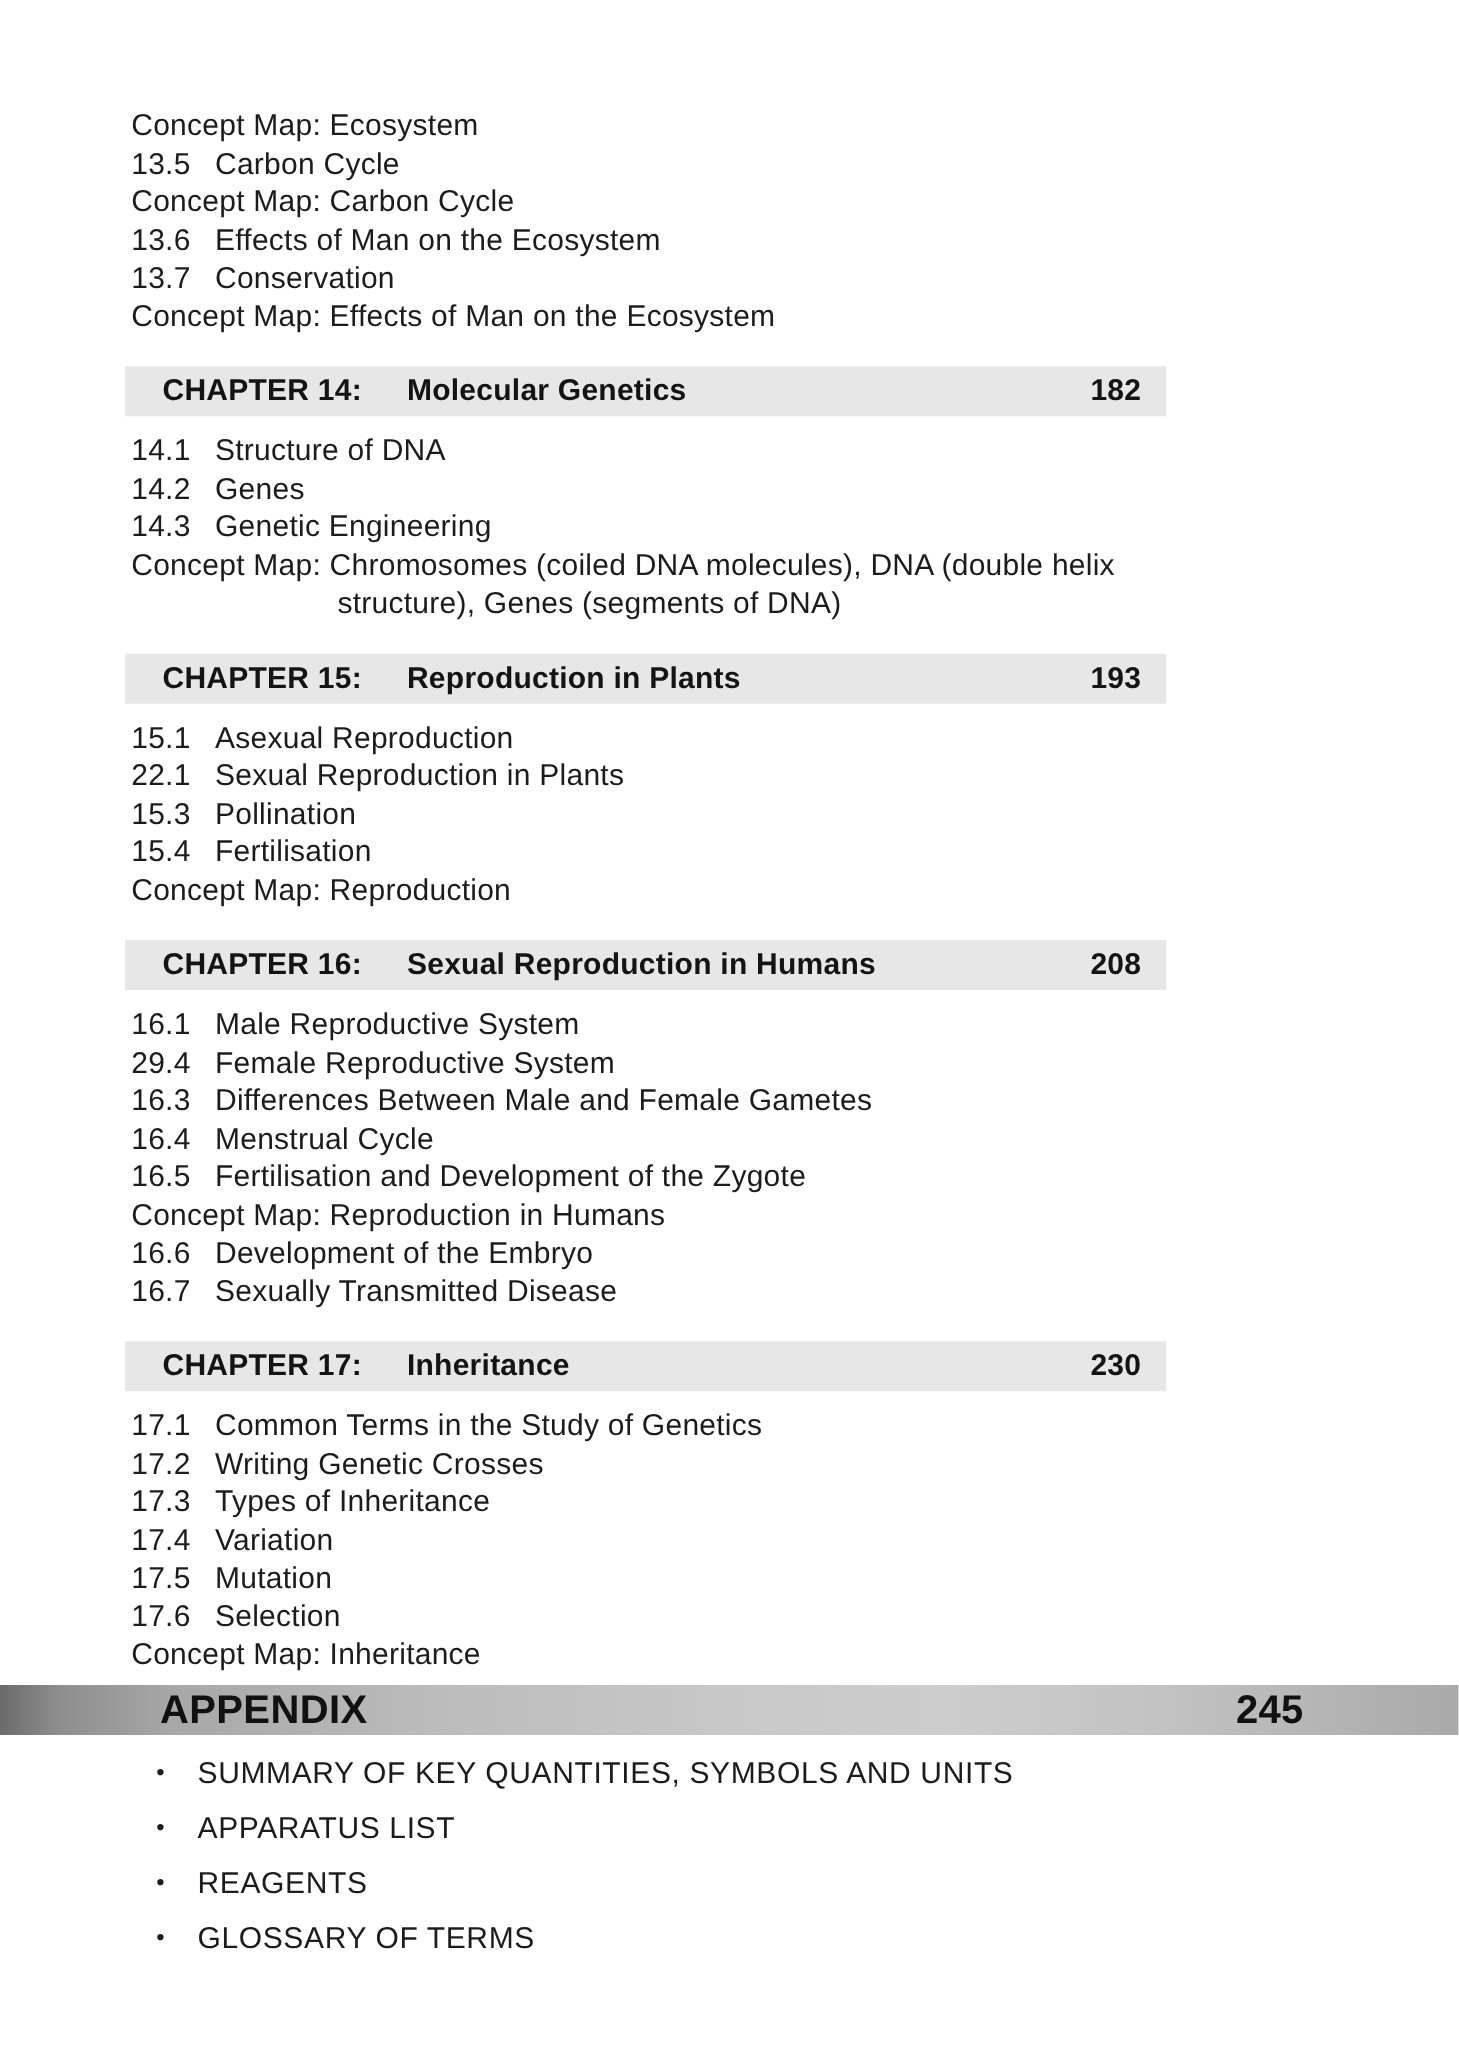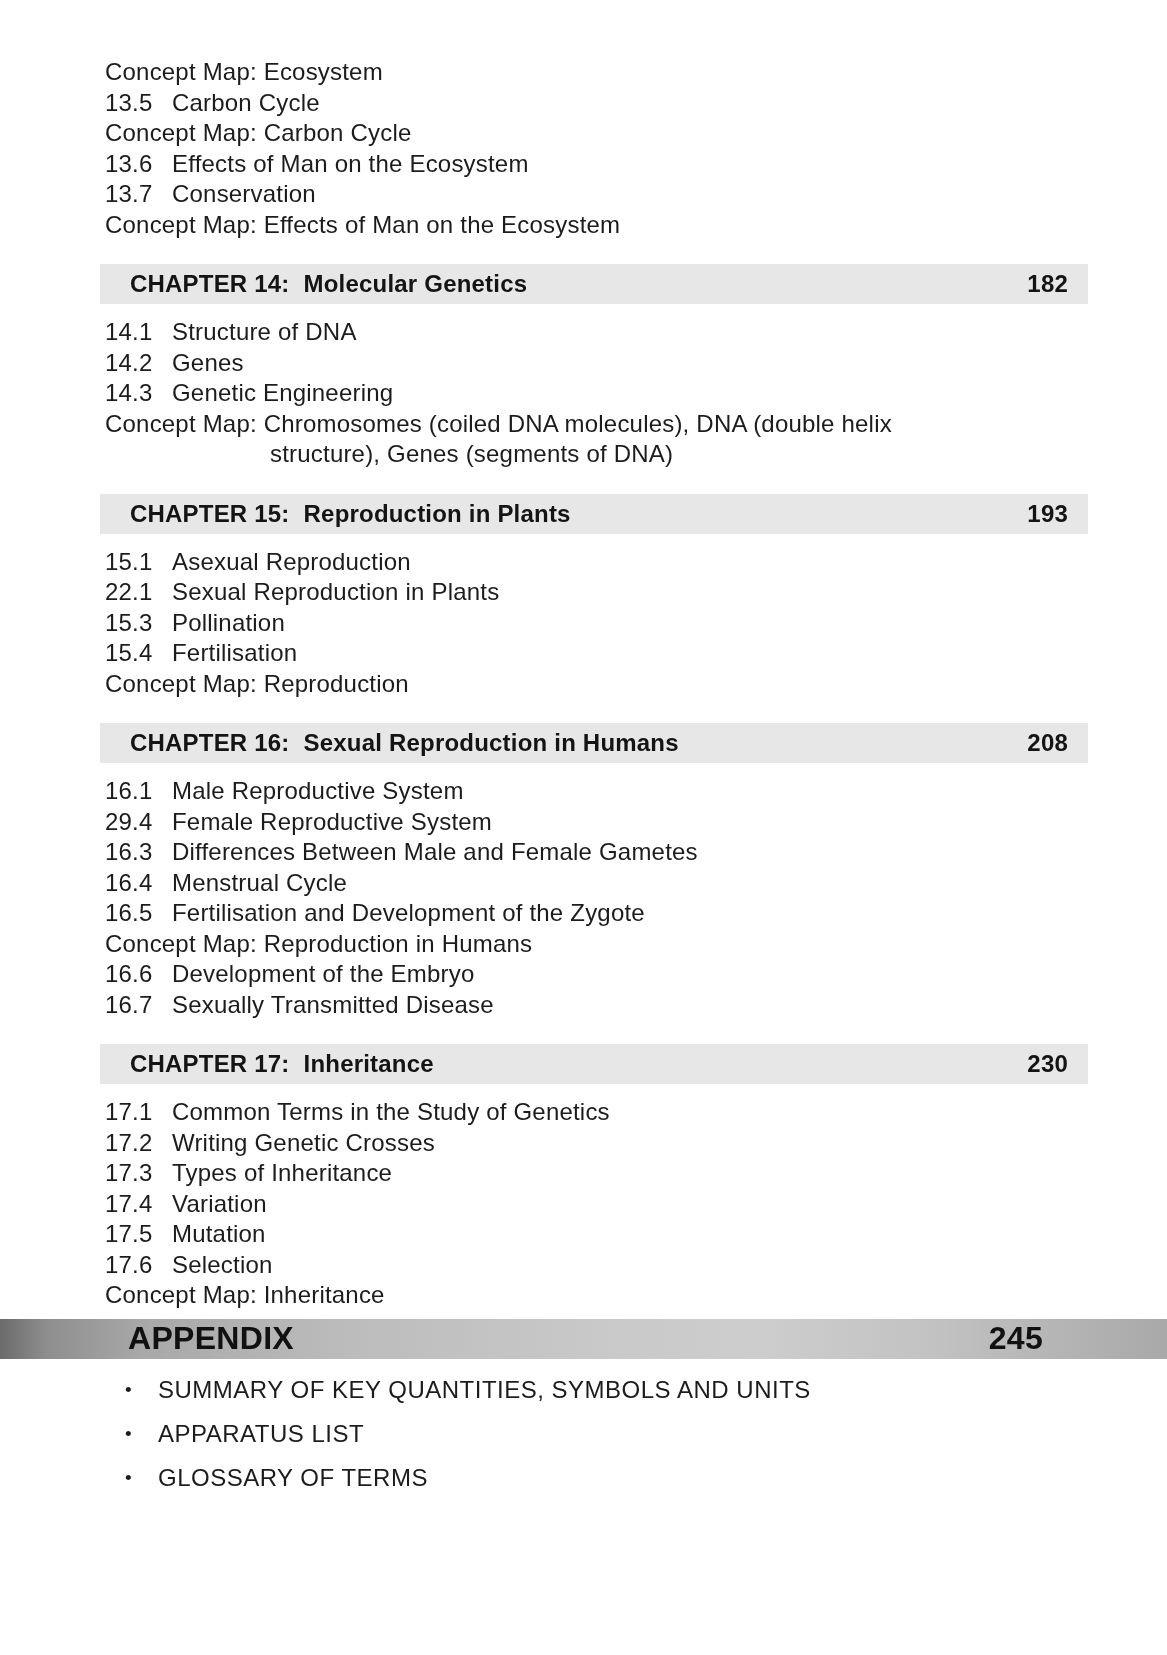--- a/index.html
+++ b/index.html
@@ -5,48 +5,49 @@
   html, body { margin: 0; padding: 0; background: #ffffff; }
   .page {
     position: relative;
     width: 1167px;
     height: 1655px;
     background: #ffffff;
     overflow: hidden;
     font-family: "Liberation Sans", "DejaVu Sans", sans-serif;
     color: #1c1c1c;
   }
-  .content { padding-top: 57px; }
+  .content { padding-top: 86px; }
 
   .row {
     margin-left: 105px;
     font-size: 24px;
     line-height: 30.5px;
     letter-spacing: 0.2px;
     white-space: nowrap;
   }
   .row .num { display: inline-block; width: 67px; }
   .row.cont { margin-left: 270px; }
 
   .chapter-bar {
     box-sizing: border-box;
     margin-left: 100px;
-    width: 988px;
+    width: 833px;
     height: 40px;
     margin-top: 24px;
     margin-bottom: 13px;
     background: #e7e7e7;
     display: flex;
     align-items: center;
     padding: 0 20px 0 30px;
     font-size: 24px;
     font-weight: bold;
     color: #141414;
     letter-spacing: 0.2px;
     white-space: nowrap;
+    gap: 22px;
   }
   .chapter-bar .ch-title { margin-left: 14px; }
   .chapter-bar .ch-page { margin-left: auto; text-align: center; }
 
   .appendix-bar {
     box-sizing: border-box;
     margin-top: 8px;
     width: 1167px;
     height: 40px;
     background: linear-gradient(to right,
@@ -150,17 +151,18 @@
       <div class="row"><span>Concept Map: Inheritance</span></div>
     </div>
 
     <div class="appendix-bar">
       <span>APPENDIX</span>
       <span class="ch-page">245</span>
     </div>
     <div class="bullets">
       <div class="bullet-row"><span class="bullet">•</span><span>SUMMARY OF KEY QUANTITIES, SYMBOLS AND UNITS</span></div>
       <div class="bullet-row"><span class="bullet">•</span><span>APPARATUS LIST</span></div>
+      <div class="bullet-row"><span class="bullet">•</span><span>REAGENTS</span></div>
       <div class="bullet-row"><span class="bullet">•</span><span>GLOSSARY OF TERMS</span></div>
     </div>
 
   </div>
 </div>
 
 </body></html>

